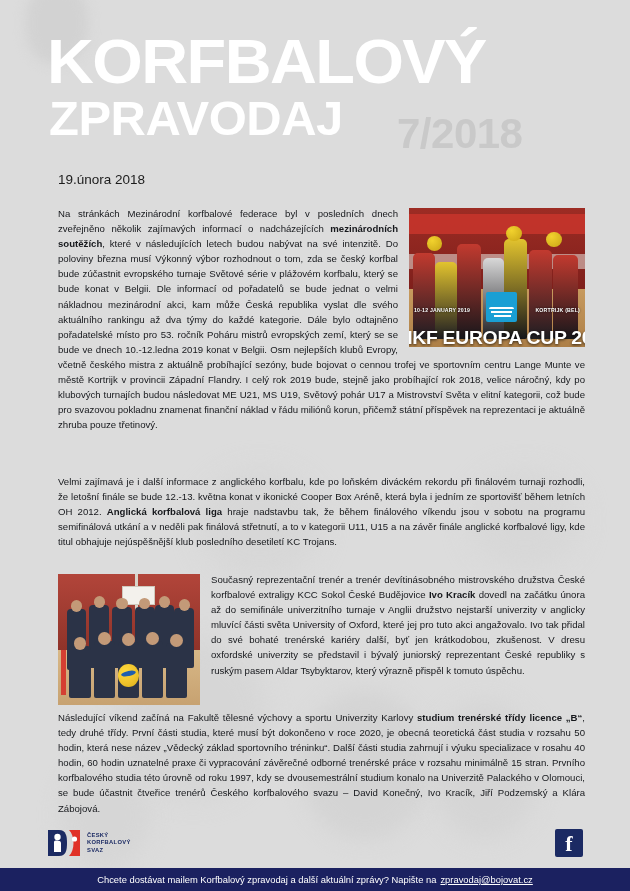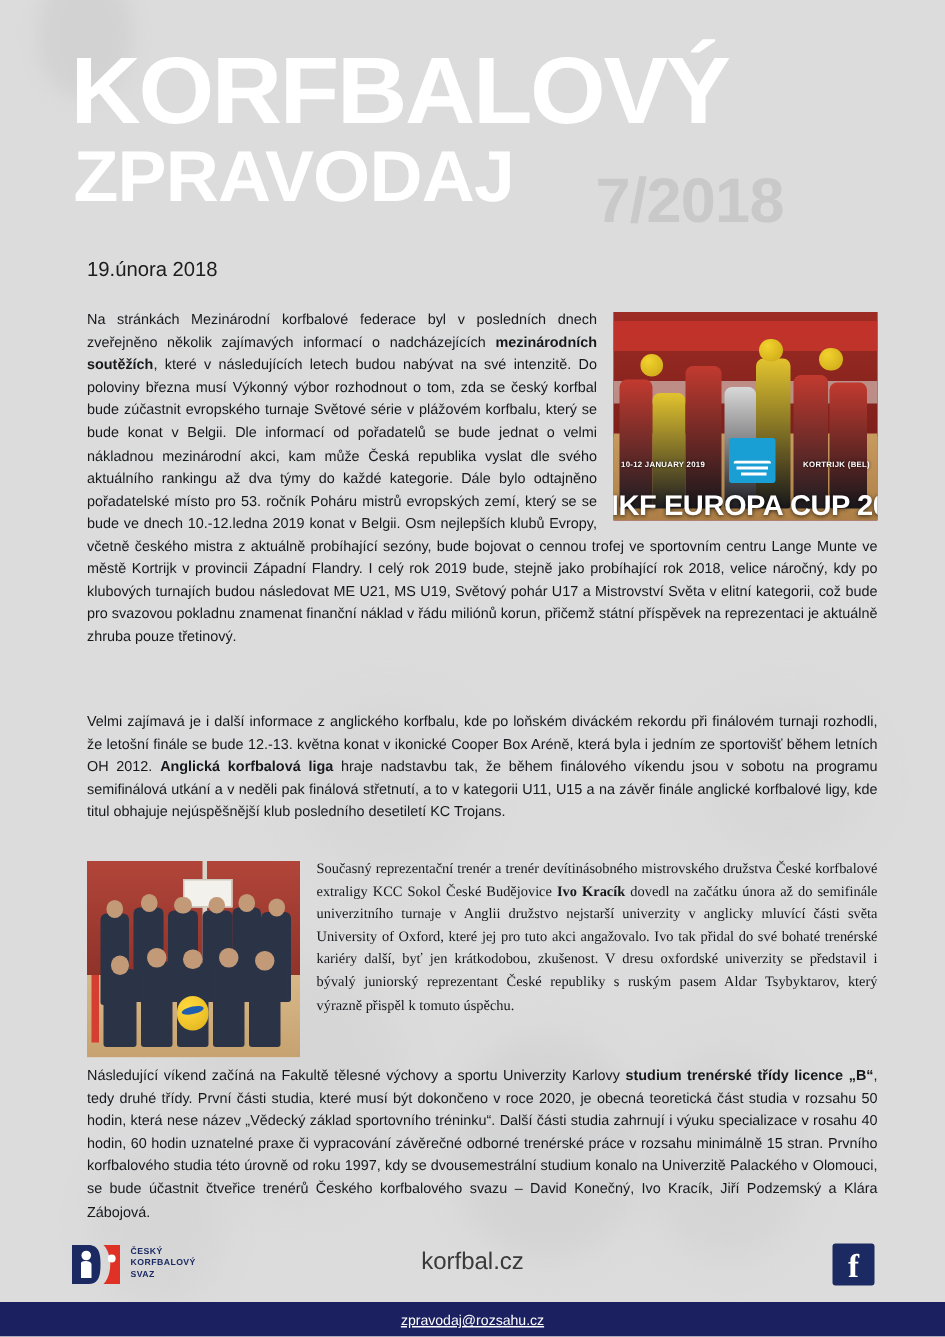--- a/index.html
+++ b/index.html
@@ -125,21 +125,20 @@
     position: absolute;
     left: 58px;
     top: 268px;
     width: 527px;
   }
   .p3 {
     position: absolute;
     left: 58px;
     top: 366px;
     width: 527px;
-    font-family: Liberation Serif, serif;
   }
   .p4 {
     position: absolute;
     left: 58px;
     top: 504px;
     width: 527px;
   }
 
   
   .float-right-img {
@@ -512,24 +511,24 @@
           <circle cx="27.5" cy="11" r="2.6" fill="#ffffff"></circle>
         </svg>
       </span>
       <span class="logo-text">
         <span>ČESKÝ</span><br>
         <span>KORFBALOVÝ</span><br>
         <span>SVAZ</span>
       </span>
     </div>
 
-    <div class="site-url">korfbal.cz</div>
 
     <div class="fb-icon">
       <span>f</span>
     </div>
   </div>
 
   <div class="bottom-bar">
-    <a class="email" href="#">zpravodaj@rozsahu.cz</a>
+    <span>Chcete dostávat mailem Korfbalový zpravodaj a další aktuální zprávy?  Napište na</span>
+    <a class="email" href="#">zpravodaj@bojovat.cz</a>
   </div>
 
 </div>
 
 </body></html>

